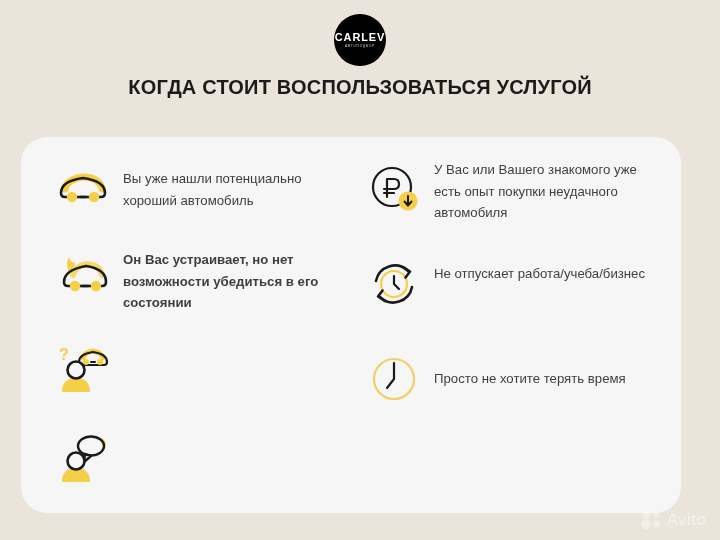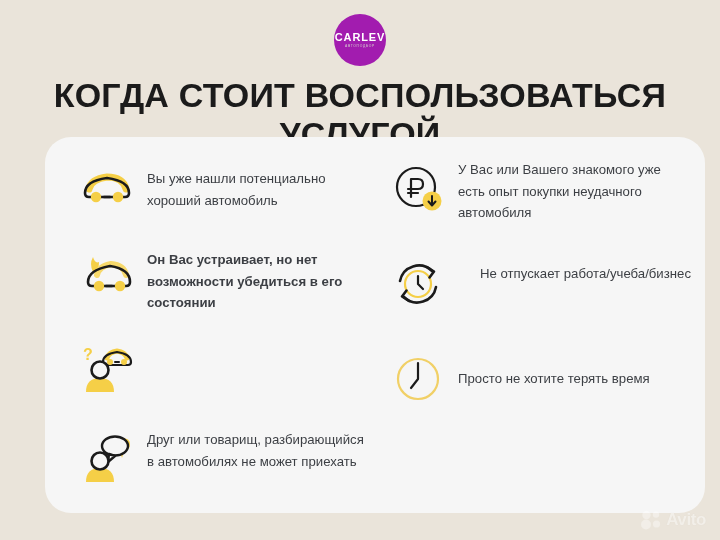--- a/index.html
+++ b/index.html
@@ -21,21 +21,21 @@
     top: 14px;
     left: 0;
     width: 720px;
     display: flex;
     justify-content: center;
   }
   .logo-circle {
     width: 52px;
     height: 52px;
     border-radius: 50%;
-    background: #a21caf;
+    background: #000000;
     display: flex;
     flex-direction: column;
     align-items: center;
     justify-content: center;
     line-height: 1;
   }
   .logo-main {
     color: #ffffff;
     font-size: 11px;
     font-weight: bold;
@@ -49,30 +49,30 @@
     transform: scale(1.0);
   }
 
   
   .page-title {
     position: absolute;
     top: 76px;
     left: 0;
     width: 720px;
     text-align: center;
-    font-size: 34px;
+    font-size: 20px;
     font-weight: bold;
     color: #1b1b1b;
     letter-spacing: 0.2px;
   }
 
   
   .card {
     position: absolute;
-    left: 45px;
+    left: 21px;
     top: 137px;
     width: 660px;
     height: 376px;
     background: #f6f6f6;
     border-radius: 26px;
   }
 
   .columns {
     display: flex;
     width: 100%;
@@ -122,21 +122,21 @@
     max-width: 250px;
   }
   .col-right .item-text { max-width: 240px; }
 
   
   .col-left  .row-0 { margin-top: 10px; }
   .col-left  .row-1 { margin-top: 6px; font-weight: bold; }
   .col-left  .row-2 { margin-top: 6px; }
   .col-left  .row-3 { margin-top: 6px; }
   .col-right .row-0 { margin-top: 10px; }
-  .col-right .row-1 { margin-top: 6px; justify-content: space-between; }
+  .col-right .row-1 { margin-top: 6px; }
   .col-right .row-2 { margin-top: 6px; }
   .col-right .row-3 { margin-top: 6px; }
 
   
   .item.lines-1 .item-text { padding-top: 19px; }
   .item.lines-2 .item-text { padding-top: 9px; }
   .item.lines-3 .item-text { padding-top: 0px; }
 
   
   .watermark {
@@ -218,21 +218,20 @@
       <div class="item lines-3 row-3">
         <div class="item-icon">
           <svg width="58" height="54" viewBox="0 0 58 54">
             <path d="M36 12 Q36 6 44 6 Q52 6 52 12 Q52 18 46 19 L44 26 L42 19 Q36 18 36 12 Z" fill="#f5cf47"></path>
             <ellipse cx="37" cy="14" rx="13" ry="9.5" fill="#f6f6f6" stroke="#1b1b1b" stroke-width="2.4"></ellipse>
             <path d="M31 22 L30 30 L37 24 Z" fill="#f6f6f6" stroke="#1b1b1b" stroke-width="2.4" stroke-linejoin="round"></path>
             <path d="M8 50 Q8 36 22 36 Q36 36 36 50 Z" fill="#f5cf47"></path>
             <circle cx="22" cy="29" r="8.5" fill="#f6f6f6" stroke="#1b1b1b" stroke-width="2.6"></circle>
           </svg>
         </div>
-        <div class="item-text">Друг или товарищ, разбирающийся в автомобилях не может приехать</div>
       </div>
 
     </div>
 
     <div class="col col-right">
 
       <div class="item lines-3 row-0">
         <div class="item-icon">
           <svg width="52" height="52" viewBox="0 0 52 52">
             <circle cx="24" cy="24" r="19" fill="none" stroke="#1b1b1b" stroke-width="2.2"></circle>

